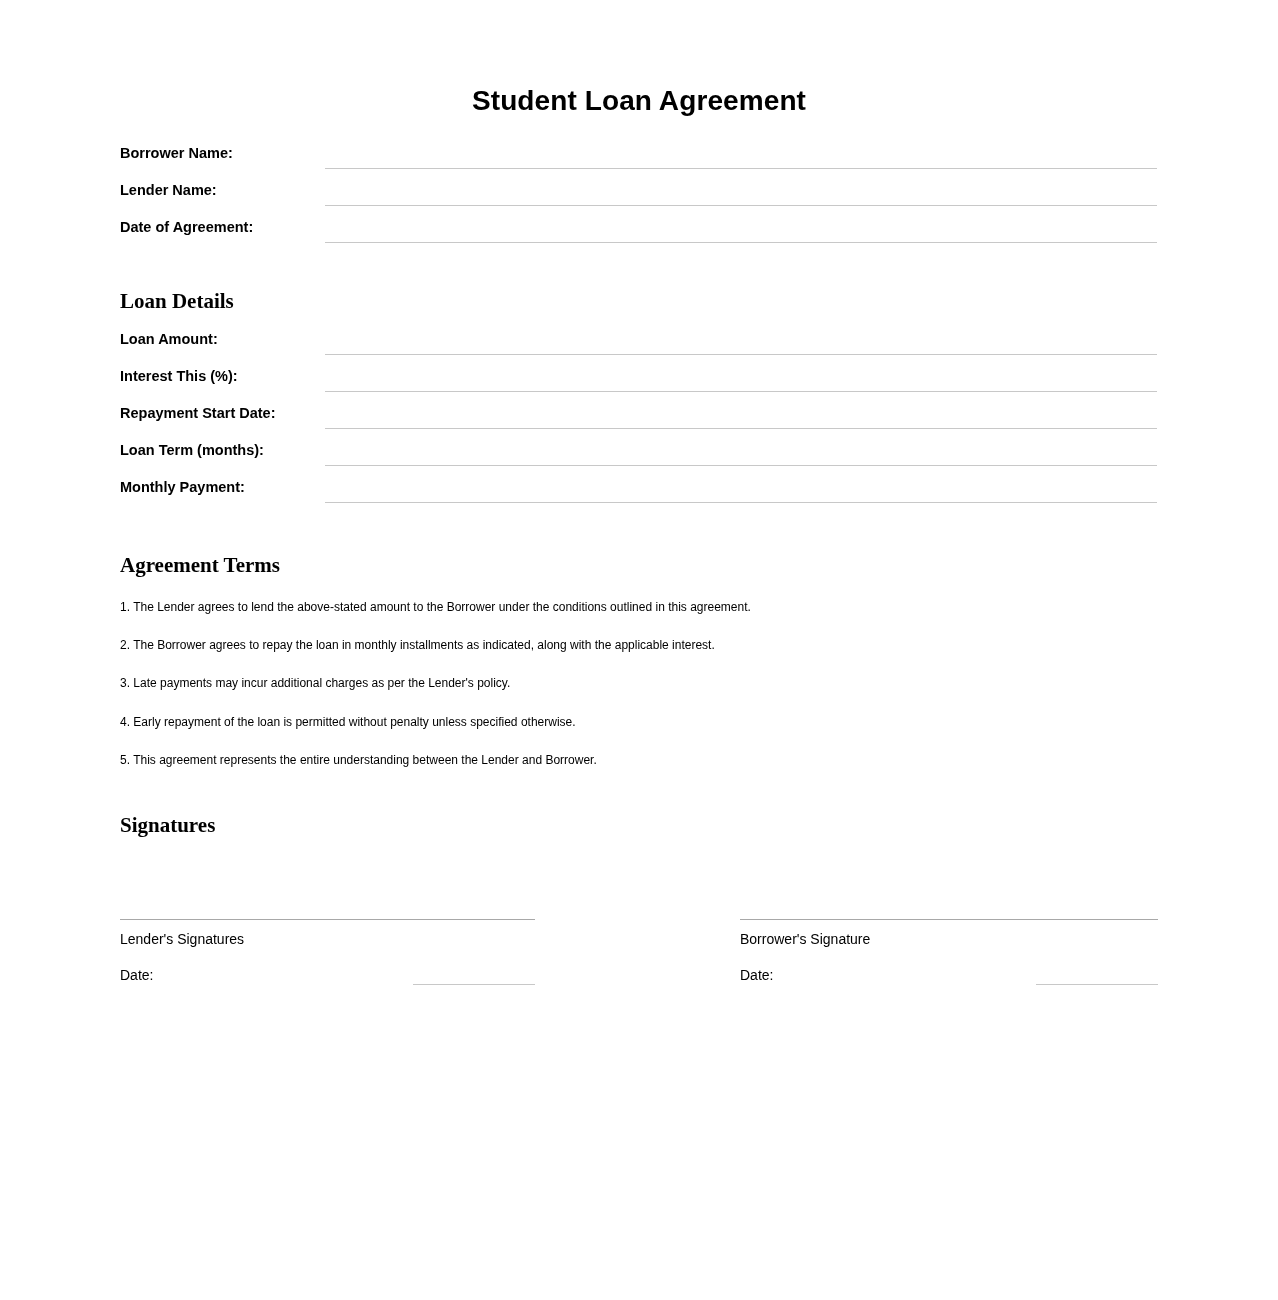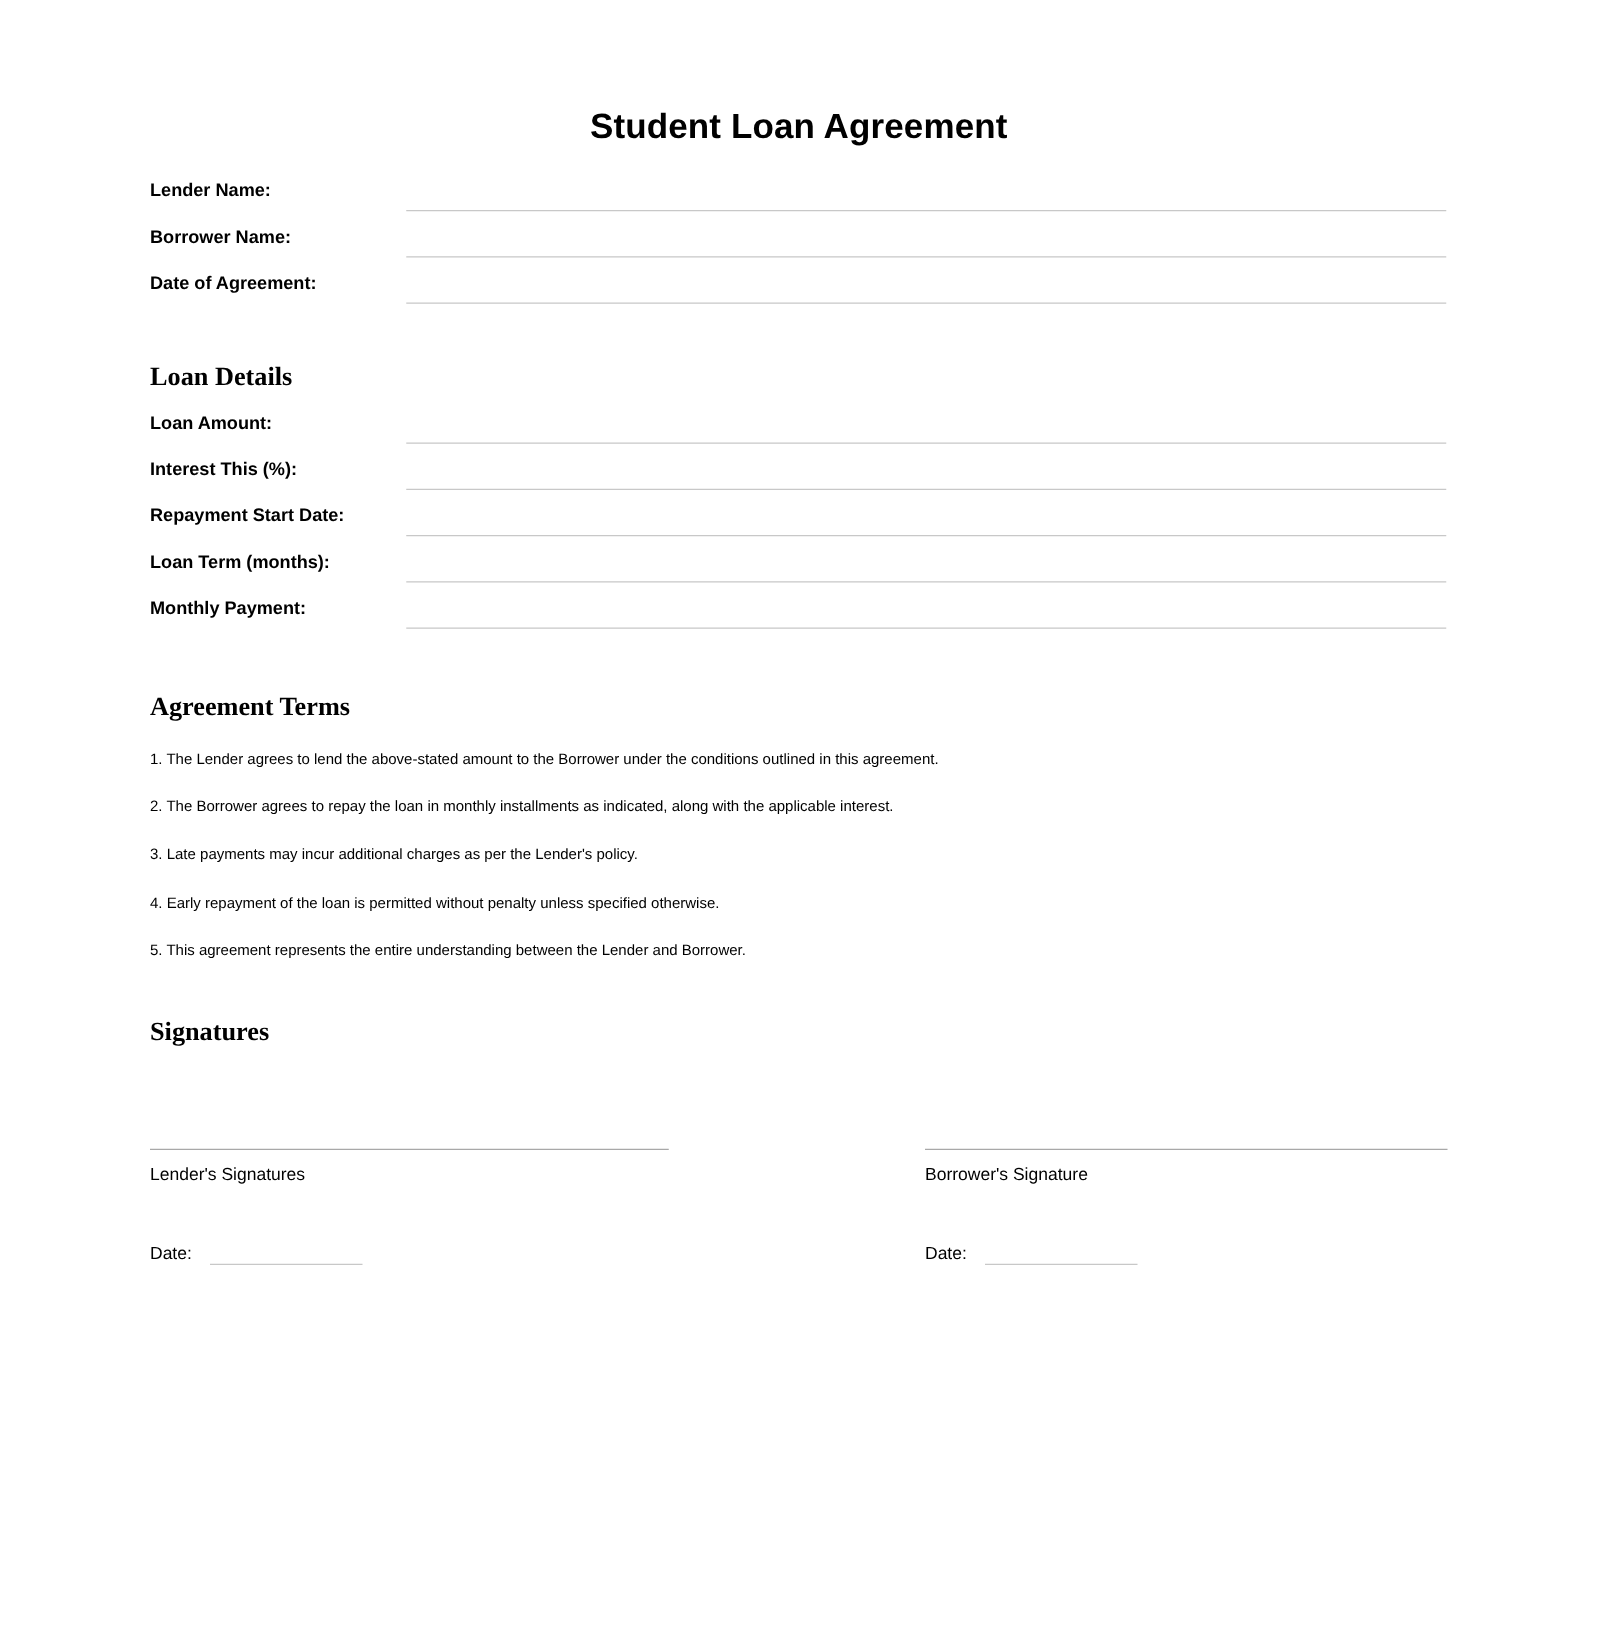--- a/index.html
+++ b/index.html
@@ -119,23 +119,24 @@
     border-top: 1px solid #a8a8a8;
     width: 100%;
   }
   .sig-caption {
     font-size: 14px;
     margin-top: 10px;
     line-height: 1.3;
     color: #000;
   }
   .sig-date-row {
-    margin-top: 45px;
+    margin-top: 18px;
     display: flex;
     align-items: flex-end;
+    justify-content: space-between;
   }
   .sig-date-label {
     font-size: 14px;
     line-height: 1.3;
     color: #000;
   }
   .sig-date-input {
     width: 122px;
     margin-left: 15px;
     border: none;
@@ -154,26 +155,26 @@
 <body>
 
 <div class="page">
   <div class="content">
 
     <h1 class="doc-title">Student Loan Agreement</h1>
 
     <div class="form-block">
 
       <div class="form-row">
+        <span class="field-label">Borrower Name:</span>
+        <input class="field-input" type="text" value="" style="">
+      </div>
+
+      <div class="form-row">
         <span class="field-label">Lender Name:</span>
-        <input class="field-input" type="text" value="" style="">
-      </div>
-
-      <div class="form-row">
-        <span class="field-label">Borrower Name:</span>
         <input class="field-input" type="text" value="" style="">
       </div>
 
       <div class="form-row">
         <span class="field-label">Date of Agreement:</span>
         <input class="field-input" type="text" value="" style="">
       </div>
 
     </div>
 

